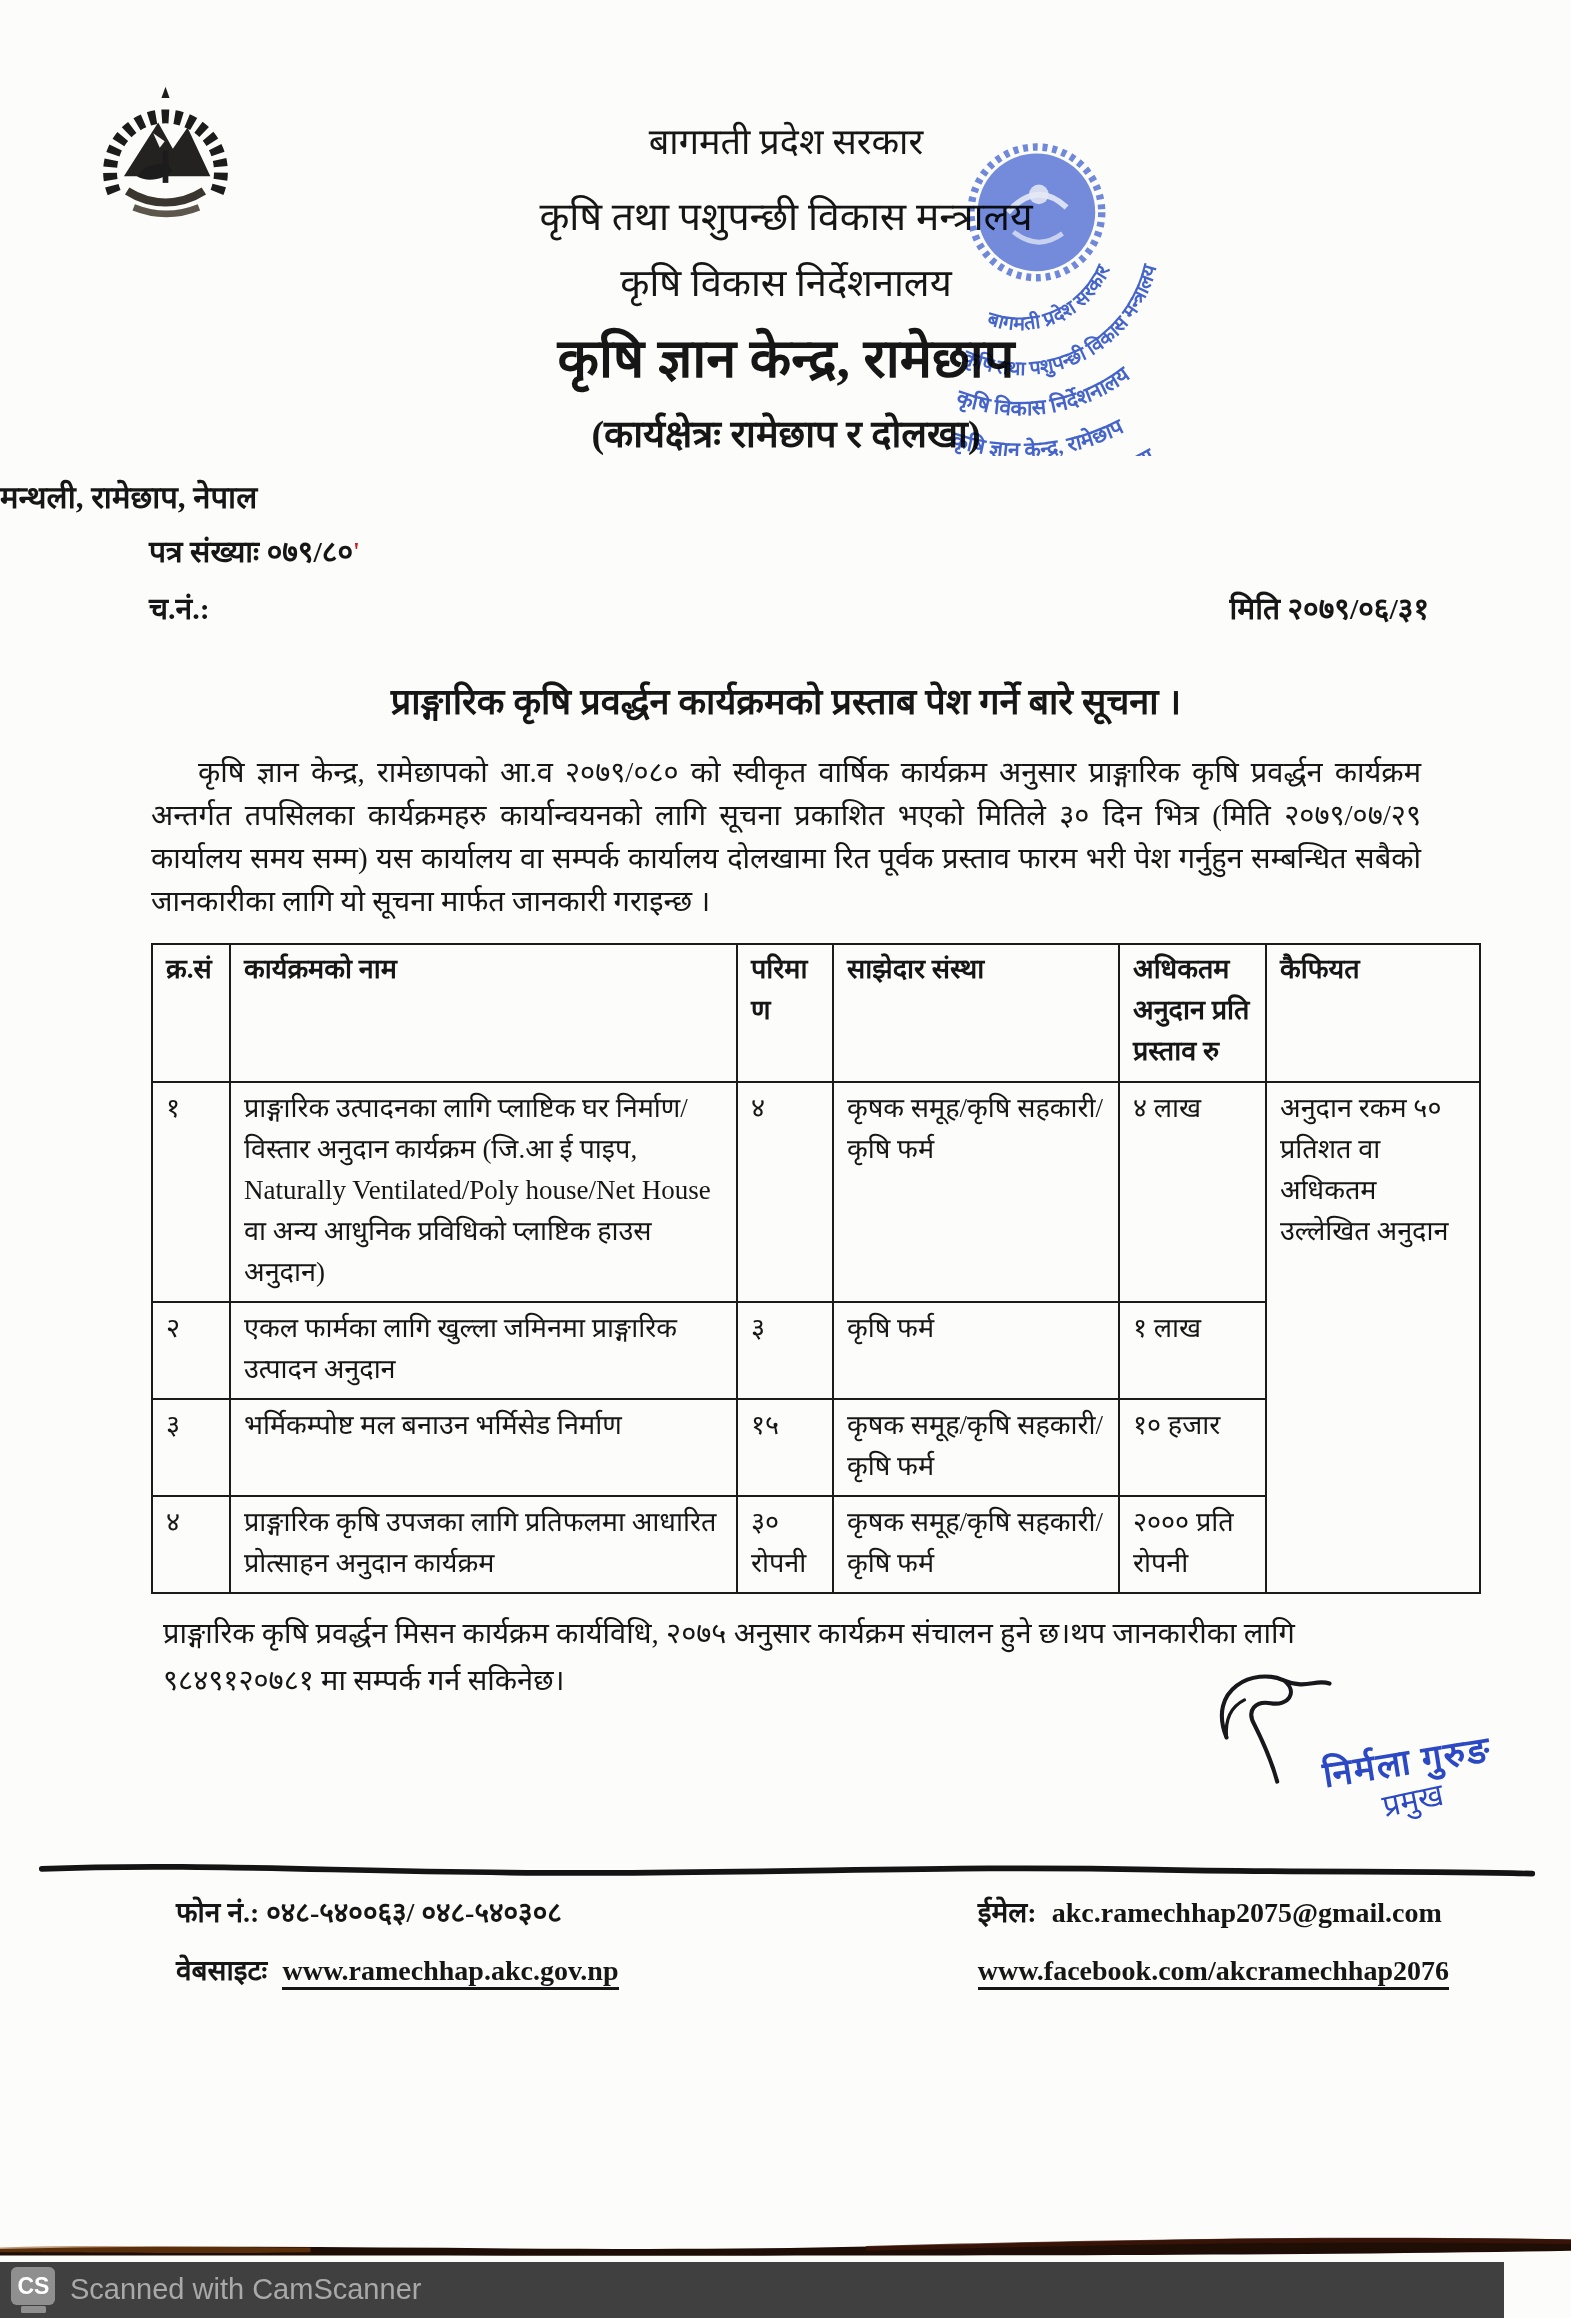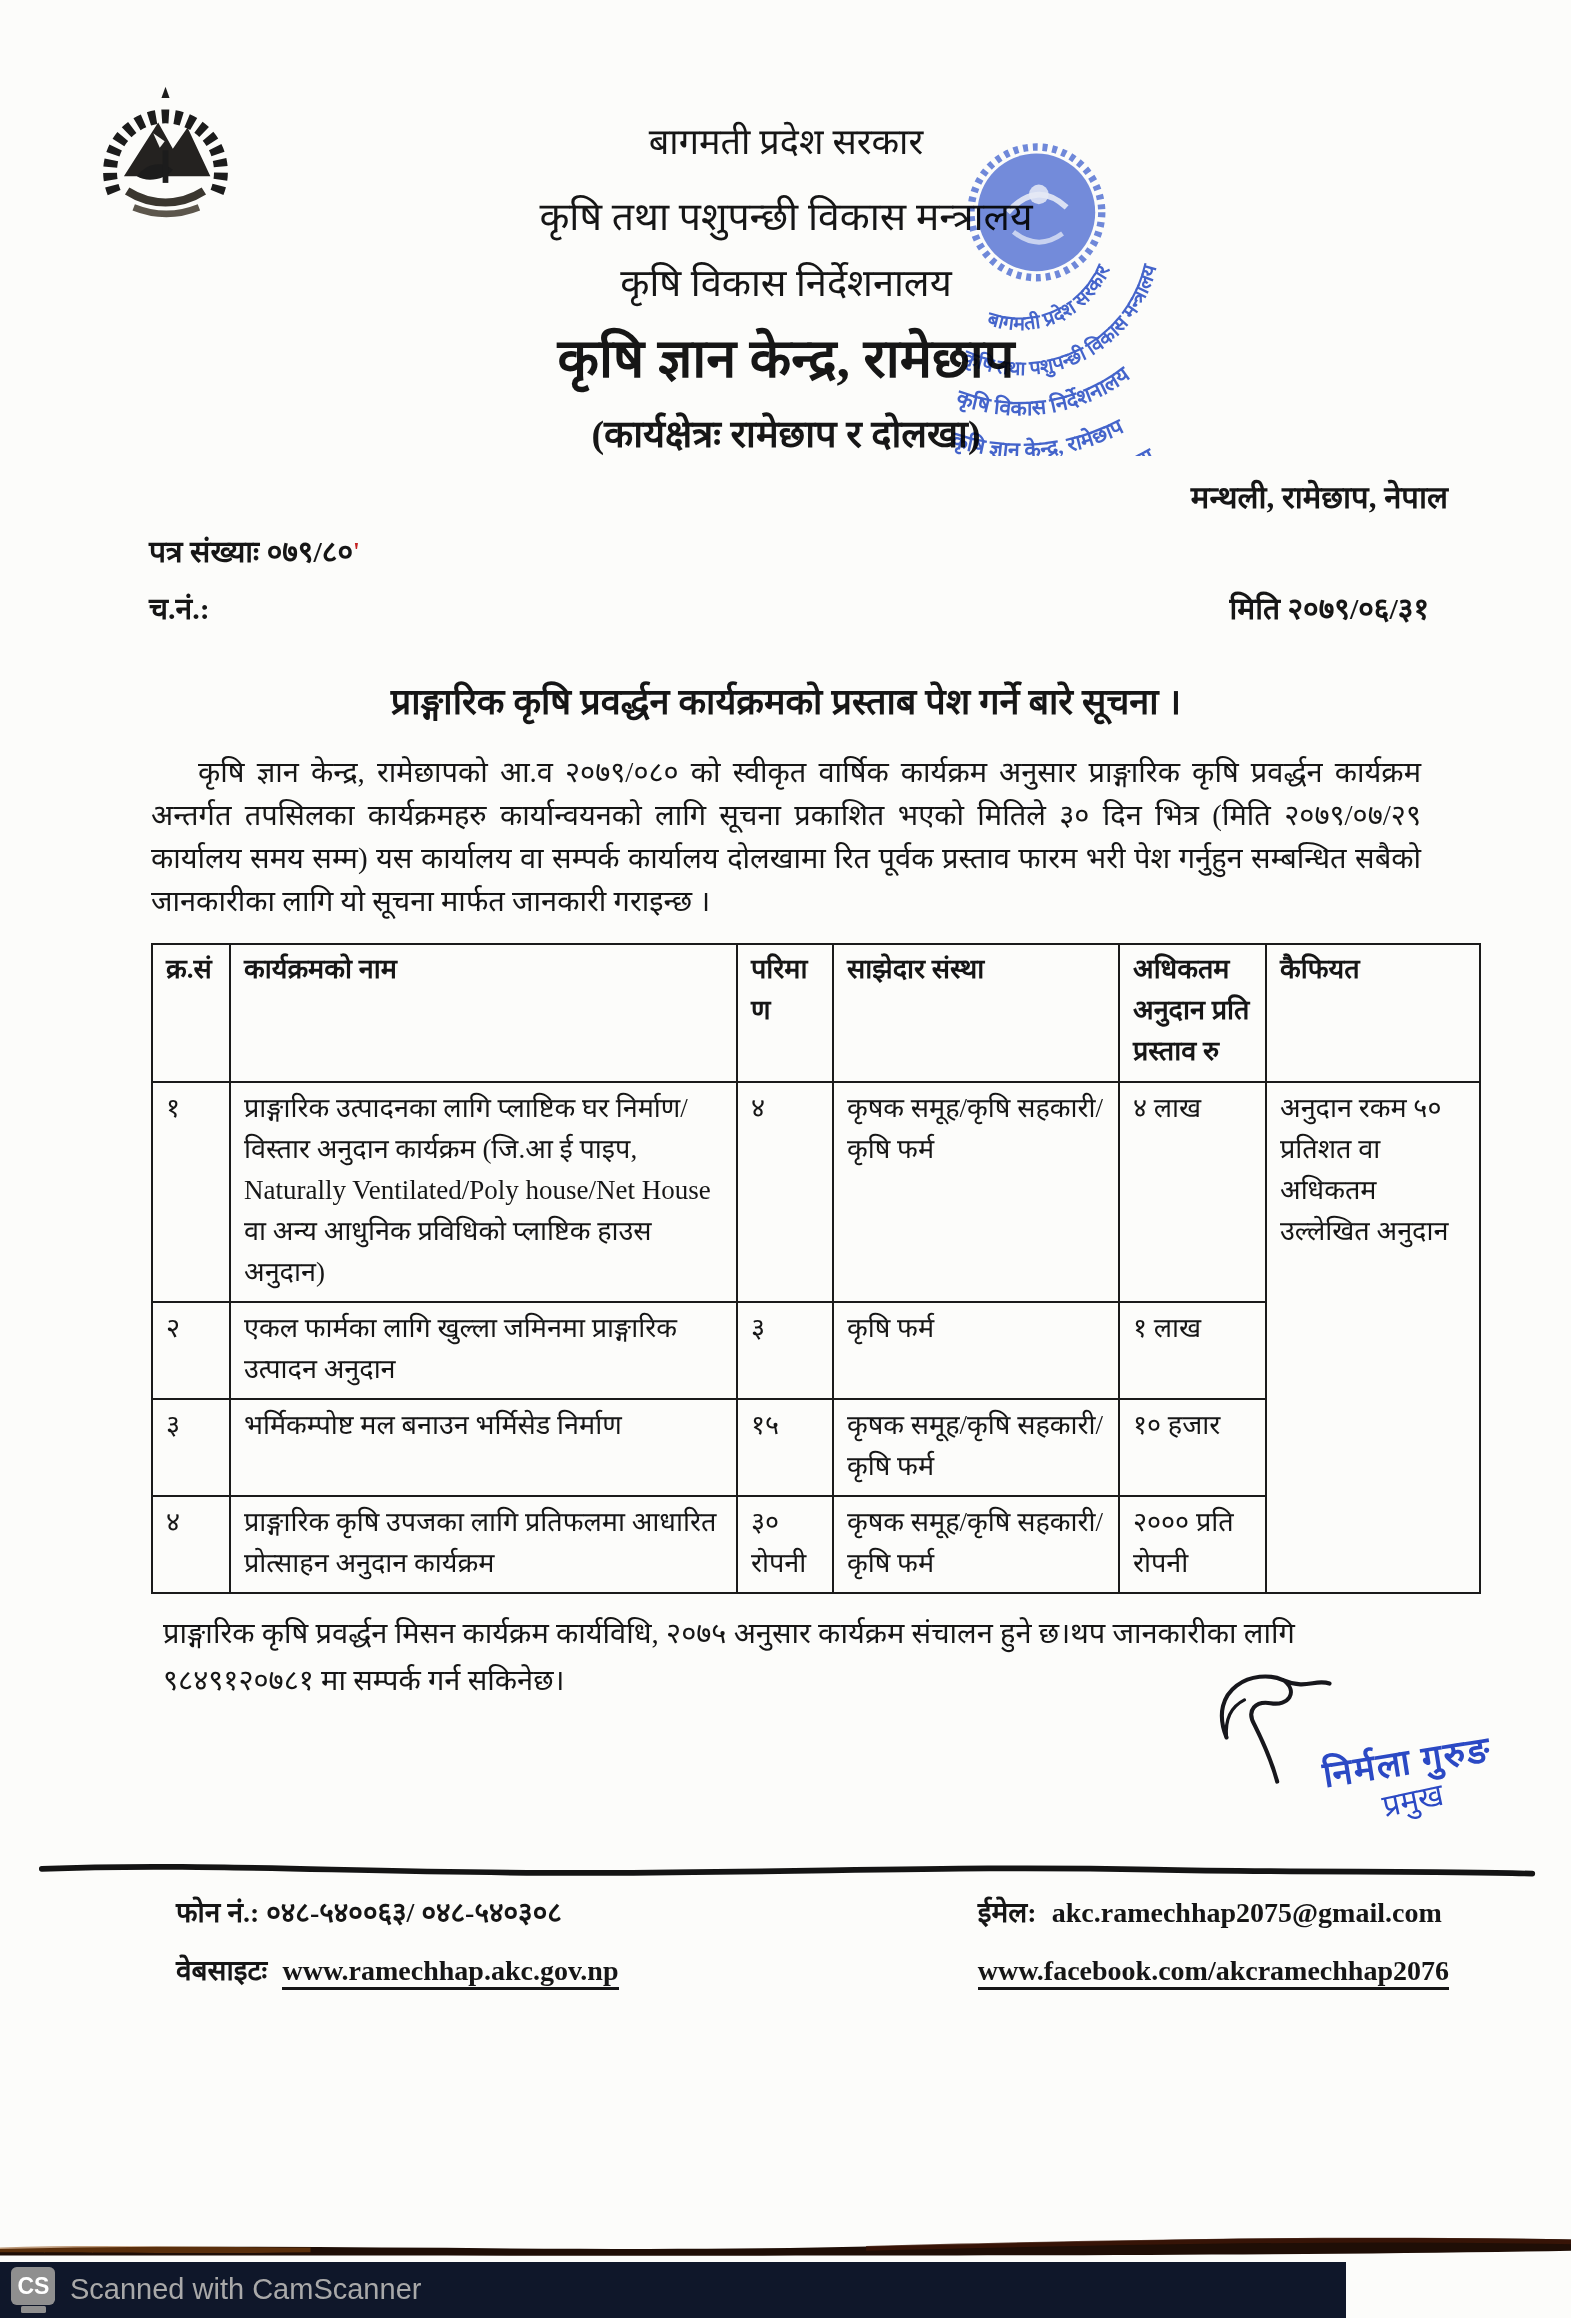--- a/index.html
+++ b/index.html
@@ -12,21 +12,21 @@
     font-family:"Liberation Serif","DejaVu Serif",serif;
     color:#161616;
   }
   
   .letterhead{ text-align:center; padding-top:121px; }
   .lh-gov{ font-size:36px; line-height:42px; }
   .lh-ministry{ font-size:39px; line-height:46px; margin-top:31px; }
   .lh-directorate{ font-size:38px; line-height:44px; margin-top:21px; }
   .lh-office{ font-size:54px; line-height:62px; margin-top:23px; font-weight:700; }
   .lh-jurisdiction{ font-size:38px; line-height:46px; margin-top:21px; font-weight:700; }
-  .lh-address{ text-align:right; font-size:31px; line-height:36px; margin-top:23px; padding-right:124px; font-weight:700; }
+  .lh-address{ text-align:left; font-size:31px; line-height:36px; margin-top:23px; padding-right:124px; font-weight:700; }
 
   .emblem{ position:absolute; left:88px; top:72px; width:155px; height:159px; }
 
   .stamp{ position:absolute; left:922px; top:137px; width:384px; height:319px;
           mix-blend-mode:multiply; opacity:.92; pointer-events:none; }
 
   
   .meta-row{ display:flex; justify-content:space-between; padding:0 143px 0 149px;
              font-size:30px; line-height:36px; font-weight:700;align-items:center;}
   .meta-row.first{ margin-top:18px; }
@@ -67,21 +67,21 @@
 
   
   .footer{ display:flex; justify-content:space-between; margin-top:13px;
            padding:0 123px 0 176px; font-size:28px; line-height:33px; font-weight:700; }
   .footer .line2{ margin-top:24.5px; }
   .u{ border-bottom:3.3px solid #161616; padding-bottom:1.6px; }
   .flabel{ margin-right:8.2px; }
 
   
   .scan-edge{ position:absolute; left:0; bottom:57px; width:1572px; height:29px; }
-  .cs-bar{ position:absolute; left:0; bottom:0; width:1346px; height:57px; background:#0f172a; }
+  .cs-bar{ position:absolute; left:0; bottom:0; width:1504px; height:57px; background:#404040; }
   .cs-logo{ position:absolute; left:11.4px; top:4.9px; width:44px; height:47px; }
   .cs-badge{ width:44px; height:38px; background:#8f8f8f; border-radius:5.7px;
              color:#fff; font-family:"Liberation Sans","DejaVu Sans",sans-serif;
              font-weight:700; font-size:23px; line-height:38px; text-align:center; }
   .cs-foot{ width:24.5px; height:6.5px; background:#8f8f8f; margin:1.6px auto 0 auto; border-radius:1.6px;}
   .cs-text{ position:absolute; left:70px; top:11.4px; color:#a9a9a9;
             font-family:"Liberation Sans","DejaVu Sans",sans-serif; font-size:29px; }
 </style>
 </head>
 <body>

